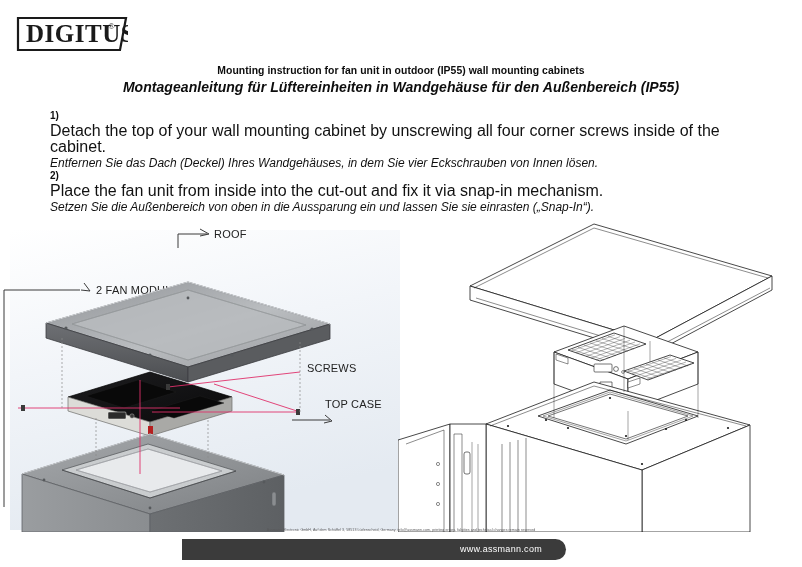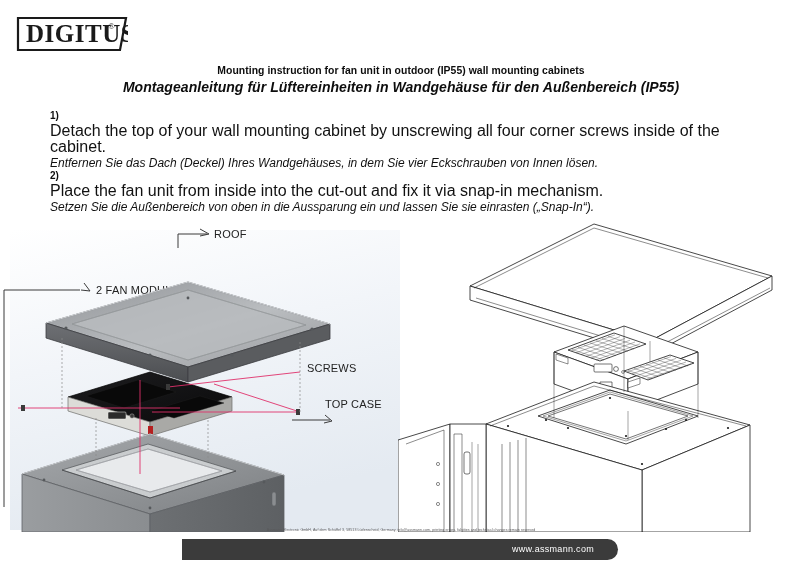--- a/index.html
+++ b/index.html
@@ -106,21 +106,21 @@
     width: 802px;
     text-align: center;
     font-size: 3.6px;
     color: #58585a;
     letter-spacing: 0.05px;
     white-space: nowrap;
   }
   #footer-bar {
     position: absolute;
     left: 182px; top: 539px;
-    width: 436px; height: 21px;
+    width: 384px; height: 21px;
     background: #3b3b3b;
     border-radius: 0 11px 11px 0;
   }
   #footer-url {
     position: absolute;
     right: 24px; top: 0;
     height: 21px;
     line-height: 21px;
     color: #ffffff;
     font-size: 9px;

